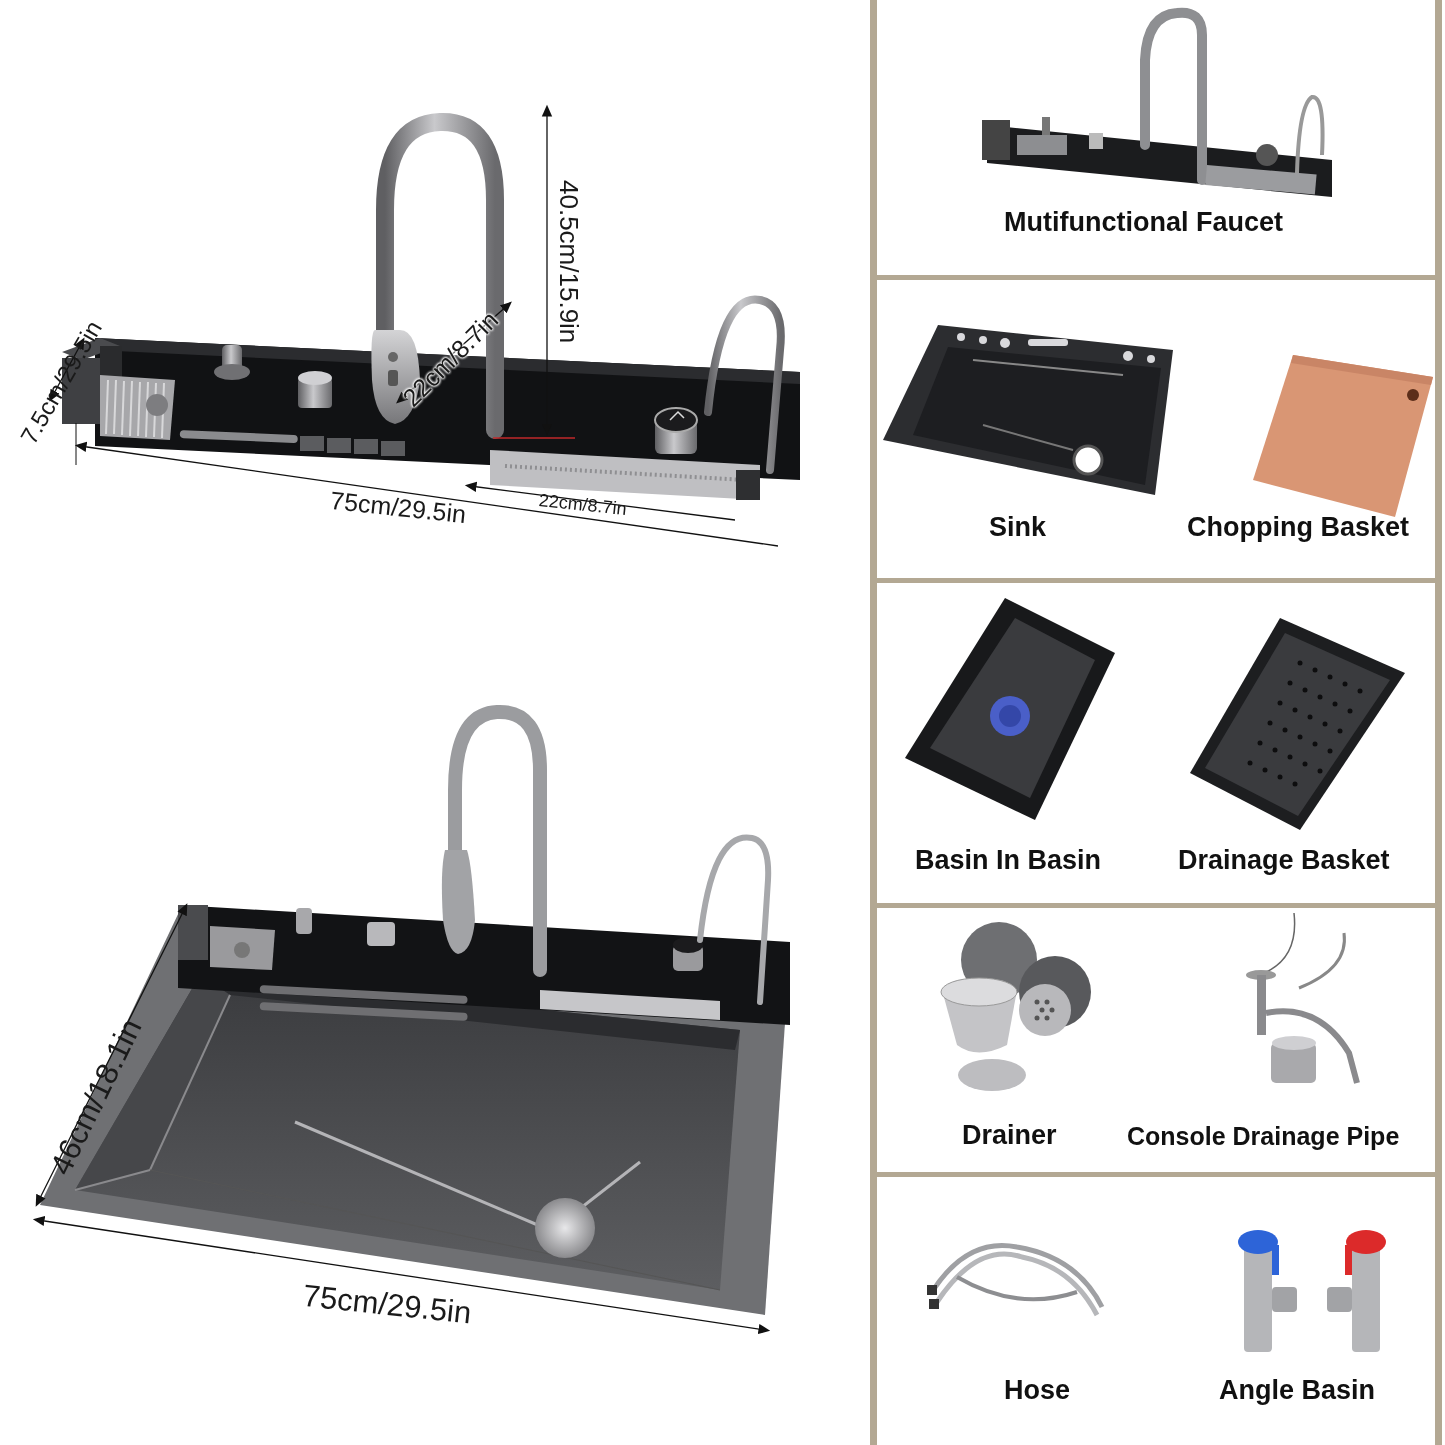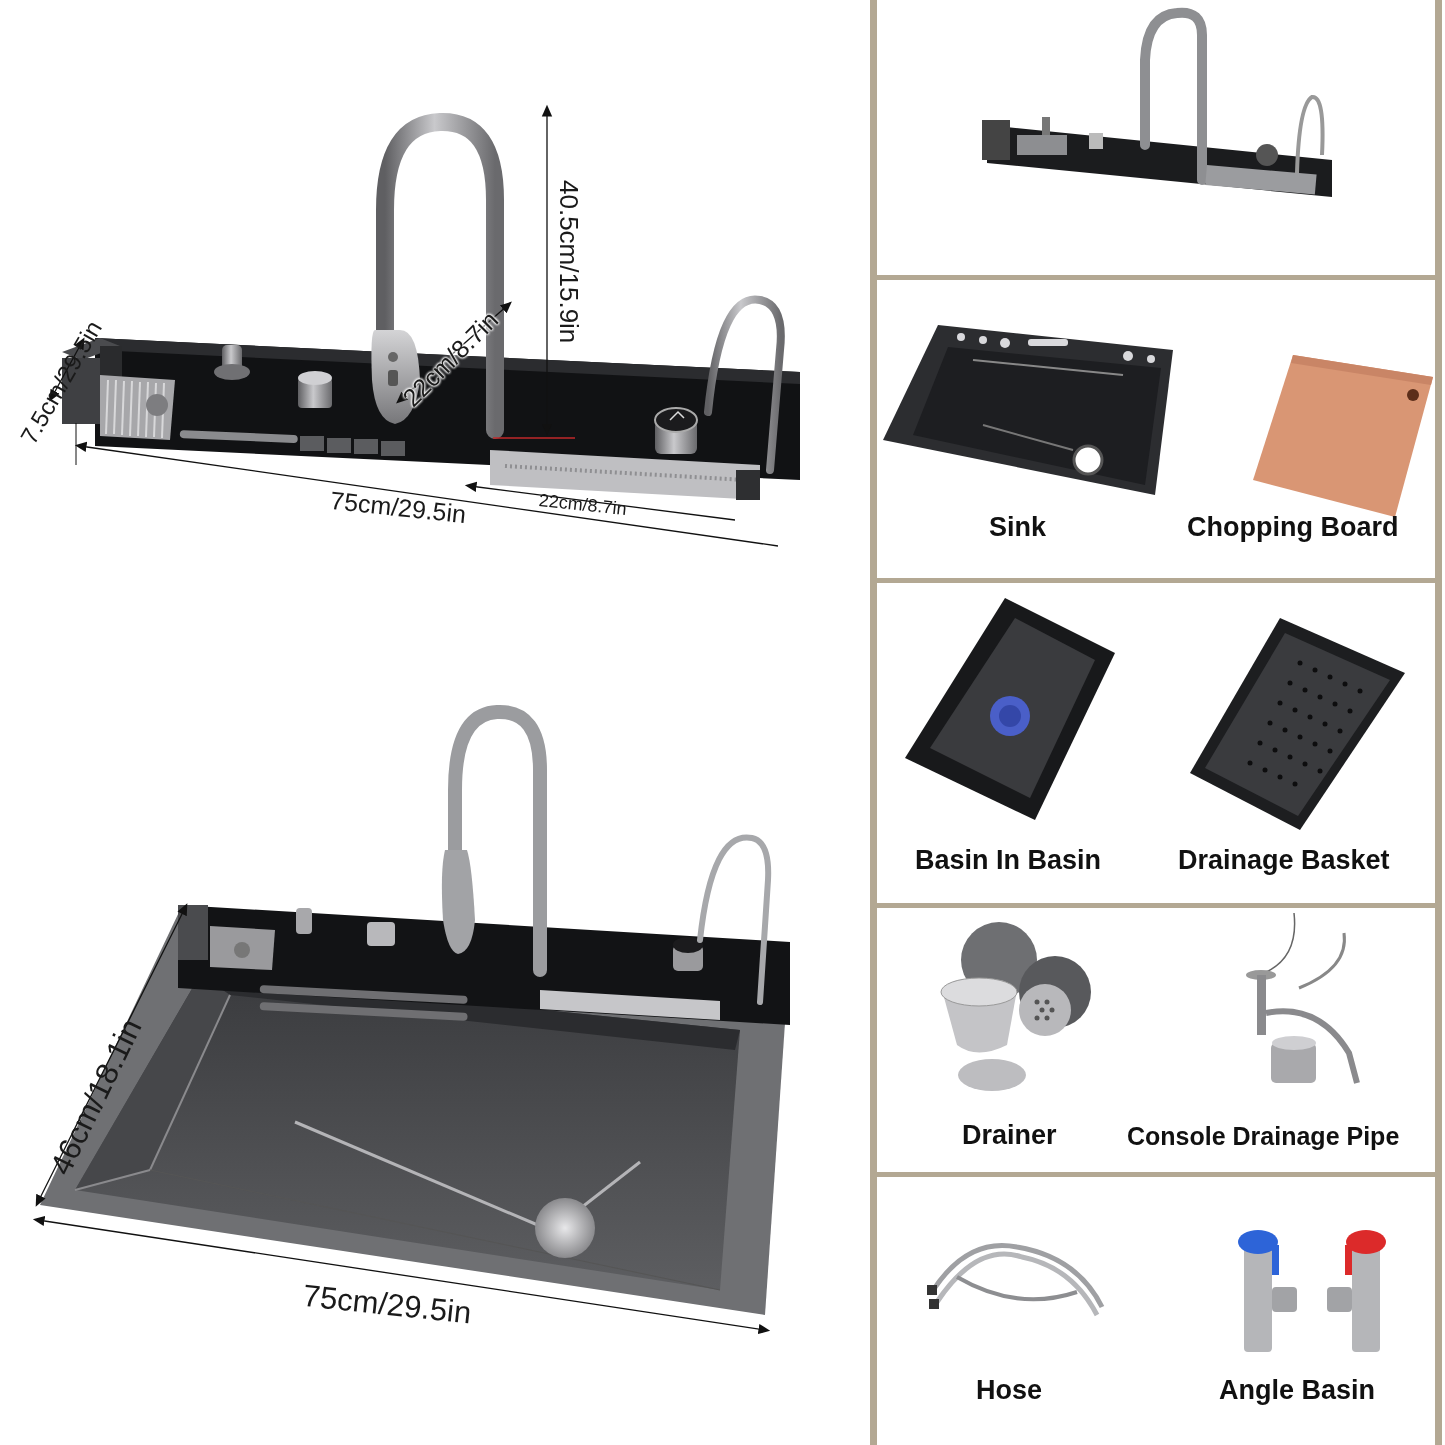--- a/index.html
+++ b/index.html
@@ -173,20 +173,21 @@
       <polygon points="10,120 355,155 355,192 10,158" fill="#1b1c1e"></polygon>
       <rect x="5" y="115" width="28" height="40" fill="#444"></rect>
       <rect x="40" y="130" width="50" height="20" fill="#8d8e91"></rect>
       <rect x="65" y="112" width="8" height="18" fill="#777"></rect>
       <rect x="112" y="128" width="14" height="16" fill="#bbb"></rect>
       <path d="M225,175 L225,30 Q225,5 200,8 Q170,10 168,55 L168,140" fill="none" stroke="#8e8f92" stroke-width="10" stroke-linecap="round"></path>
       <rect x="230" y="160" width="110" height="20" fill="#9b9c9f" transform="rotate(5 230 160)"></rect>
       <circle cx="290" cy="150" r="11" fill="#555"></circle>
       <path d="M320,168 Q322,100 335,92 Q348,90 345,150" fill="none" stroke="#999" stroke-width="4"></path>
     </svg>
+    <div class="label" style="left:127px;top:207px">Mutifunctional Faucet</div>
   </div>
 
   <div class="cell" style="top:280px;height:314px">
     <svg class="thumb" style="left:6px;top:45px" width="300" height="180" viewBox="0 0 300 180">
       <polygon points="55,0 290,25 272,170 0,115" fill="#2c2d30"></polygon>
       <polygon points="65,22 278,43 262,160 30,110" fill="#1d1e21"></polygon>
       <g fill="#d9d9dc">
           <circle cx="78" cy="12" r="4"></circle>
           <circle cx="100" cy="15" r="4"></circle>
           <circle cx="122" cy="18" r="5"></circle>
@@ -197,21 +198,21 @@
       <line x1="90" y1="35" x2="240" y2="50" stroke="#888" stroke-width="2"></line>
       <line x1="100" y1="100" x2="190" y2="125" stroke="#777" stroke-width="2"></line>
       <circle cx="205" cy="135" r="14" fill="#fff" stroke="#555" stroke-width="3"></circle>
     </svg>
     <svg class="thumb" style="left:376px;top:75px" width="180" height="165" viewBox="0 0 180 165">
       <polygon points="40,0 180,22 142,162 0,125" fill="#d99674"></polygon>
       <polygon points="40,0 180,22 178,30 38,8" fill="#c98566"></polygon>
       <circle cx="160" cy="40" r="6" fill="#5c2e1a"></circle>
     </svg>
     <div class="label" style="left:112px;top:232px">Sink</div>
-    <div class="label" style="left:310px;top:232px">Chopping Board</div>
+    <div class="label" style="left:310px;top:232px">Chopping Basket</div>
   </div>
 
   <div class="cell" style="top:908px;height:264px">
     <svg class="thumb" style="left:60px;top:12px" width="165" height="175" viewBox="0 0 165 175">
       <circle cx="62" cy="40" r="38" fill="#6e6f72"></circle>
       <path d="M5,70 Q60,55 80,70 L70,125 Q40,140 20,125 z" fill="#c4c4c7"></path>
       <ellipse cx="42" cy="72" rx="38" ry="14" fill="#dcdcde" stroke="#999"></ellipse>
       <circle cx="118" cy="72" r="36" fill="#58595c"></circle>
       <circle cx="108" cy="90" r="26" fill="#b8b8bb"></circle>
       <g fill="#555">
@@ -294,16 +295,16 @@
     <svg class="thumb" style="left:355px;top:50px" width="180" height="130" viewBox="0 0 180 130">
       <rect x="12" y="15" width="28" height="110" rx="4" fill="#b5b6b9"></rect>
       <rect x="40" y="60" width="25" height="25" rx="4" fill="#a2a3a6"></rect>
       <ellipse cx="26" cy="15" rx="20" ry="12" fill="#2d64d8"></ellipse>
       <rect x="40" y="18" width="7" height="30" fill="#2d64d8"></rect>
       <rect x="120" y="15" width="28" height="110" rx="4" fill="#b5b6b9"></rect>
       <rect x="95" y="60" width="25" height="25" rx="4" fill="#a2a3a6"></rect>
       <ellipse cx="134" cy="15" rx="20" ry="12" fill="#dc2a2a"></ellipse>
       <rect x="113" y="18" width="7" height="30" fill="#dc2a2a"></rect>
     </svg>
-    <div class="label" style="left:99px;top:198px">Hose</div>
+    <div class="label" style="left:127px;top:198px">Hose</div>
     <div class="label" style="left:342px;top:198px">Angle Basin</div>
   </div>
 </div>
 
 </body></html>

